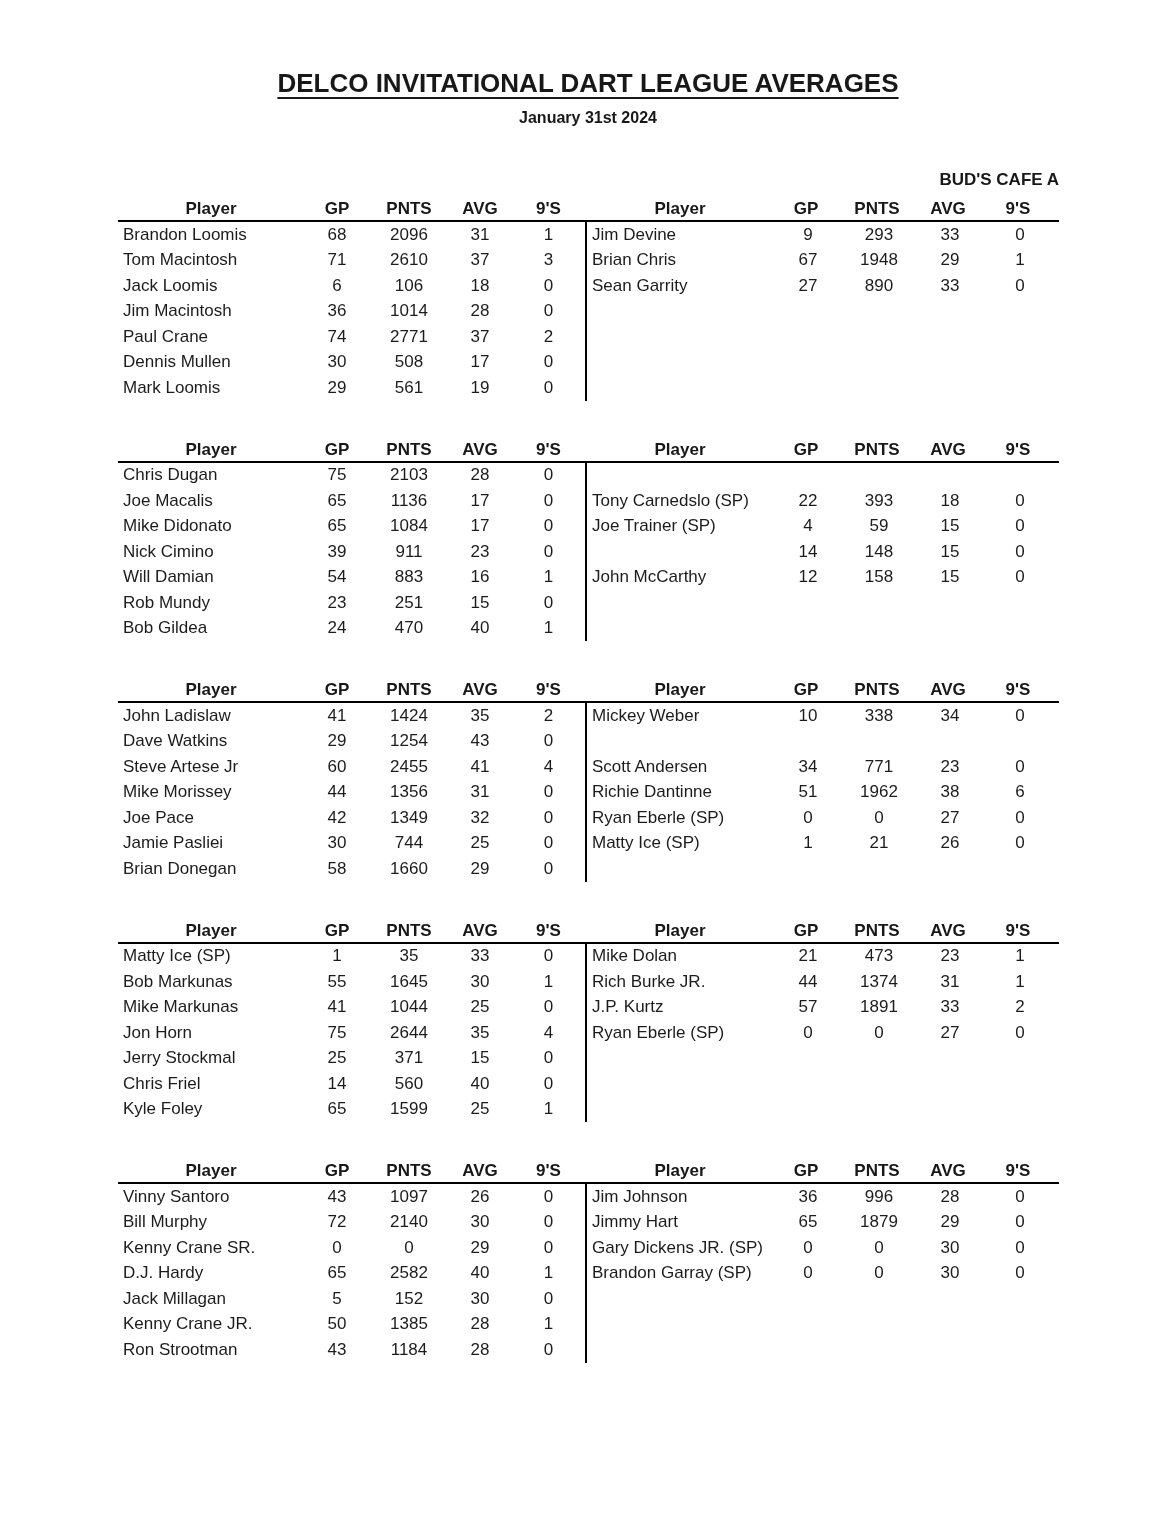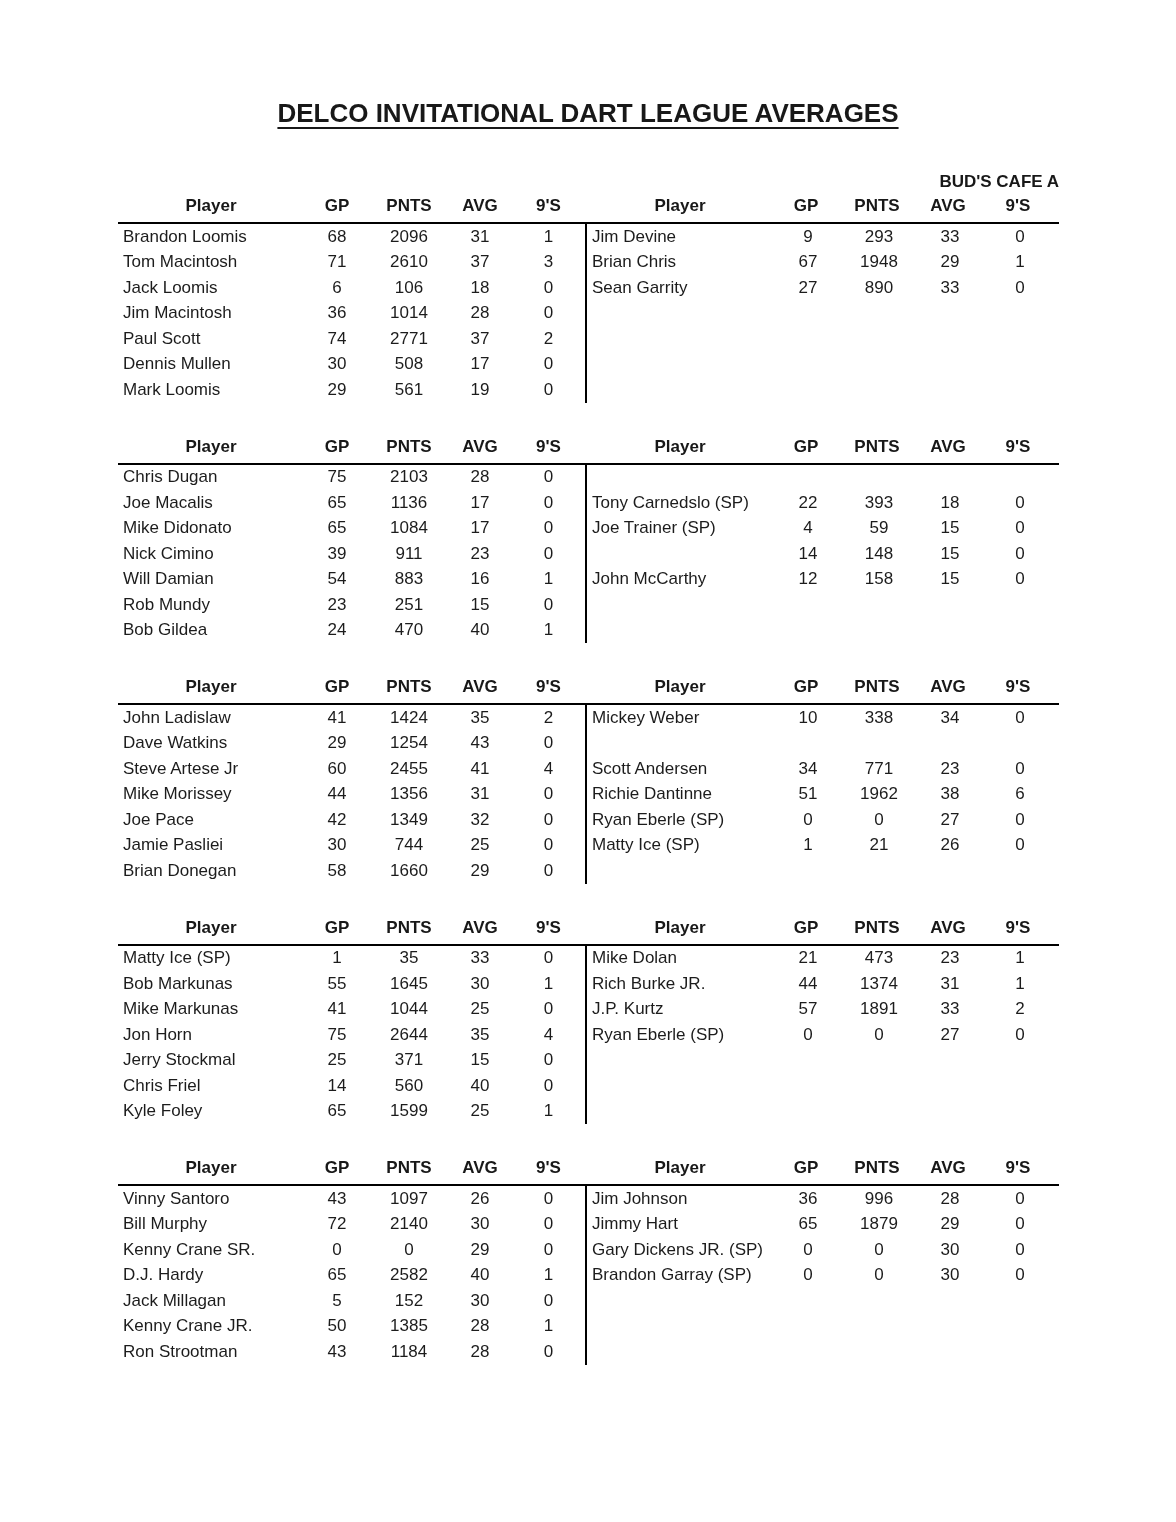--- a/index.html
+++ b/index.html
@@ -8,21 +8,21 @@
     background: #ffffff;
   }
   body {
     width: 1176px;
     height: 1522px;
     font-family: "Liberation Sans", sans-serif;
     color: #1c1c1c;
     overflow: hidden;
   }
   .doc {
-    padding-top: 98px;
+    padding-top: 68px;
   }
   .doc-title {
     text-align: center;
     font-weight: bold;
     font-size: 26px;
     letter-spacing: 0px;
     text-decoration: underline;
     text-decoration-thickness: 2px;
     text-underline-offset: 5px;
     color: #181818;
@@ -48,21 +48,21 @@
     font-size: 17px;
     margin-bottom: 4px;
     color: #181818;
   }
   .header-row {
     display: flex;
     border-bottom: 2px solid #000;
     font-weight: bold;
     font-size: 17px;
     height: 25px;
-    align-items: flex-start;
+    align-items: flex-end;
     padding-bottom: 1px;
     color: #181818;
   }
   .hcell { text-align: center; }
   .tbl-body { display: flex; justify-content: space-between; }
   .half-left {
     border-right: 2px solid #000;
   }
   .row {
     display: flex;
@@ -87,20 +87,21 @@
   .w-r1 { width: 62px; }
   .w-r2 { width: 80px; }
   .w-r3 { width: 62px; }
   .w-r4 { width: 78px; }
 </style>
 </head>
 <body>
 
 <div class="doc">
   <div class="doc-title">DELCO INVITATIONAL DART LEAGUE AVERAGES</div>
+  <div class="doc-date">January 31st 2024</div>
   <div class="sections">
   <div class="section">
     <div class="section-title">BUD'S CAFE A</div>
     <div class="header-row">
           <div class="hcell w-l0">Player</div>
           <div class="hcell w-l1">GP</div>
           <div class="hcell w-l2">PNTS</div>
           <div class="hcell w-l3">AVG</div>
           <div class="hcell w-l4">9'S</div>
           <div class="hcell w-r0">Player</div>
@@ -133,21 +134,21 @@
               <div class="cell w-l4">0</div>
             </div>
             <div class="row">
               <div class="cell w-l0 player">Jim Macintosh</div>
               <div class="cell w-l1">36</div>
               <div class="cell w-l2">1014</div>
               <div class="cell w-l3">28</div>
               <div class="cell w-l4">0</div>
             </div>
             <div class="row">
-              <div class="cell w-l0 player">Paul Scott</div>
+              <div class="cell w-l0 player">Paul Crane</div>
               <div class="cell w-l1">74</div>
               <div class="cell w-l2">2771</div>
               <div class="cell w-l3">37</div>
               <div class="cell w-l4">2</div>
             </div>
             <div class="row">
               <div class="cell w-l0 player">Dennis Mullen</div>
               <div class="cell w-l1">30</div>
               <div class="cell w-l2">508</div>
               <div class="cell w-l3">17</div>

